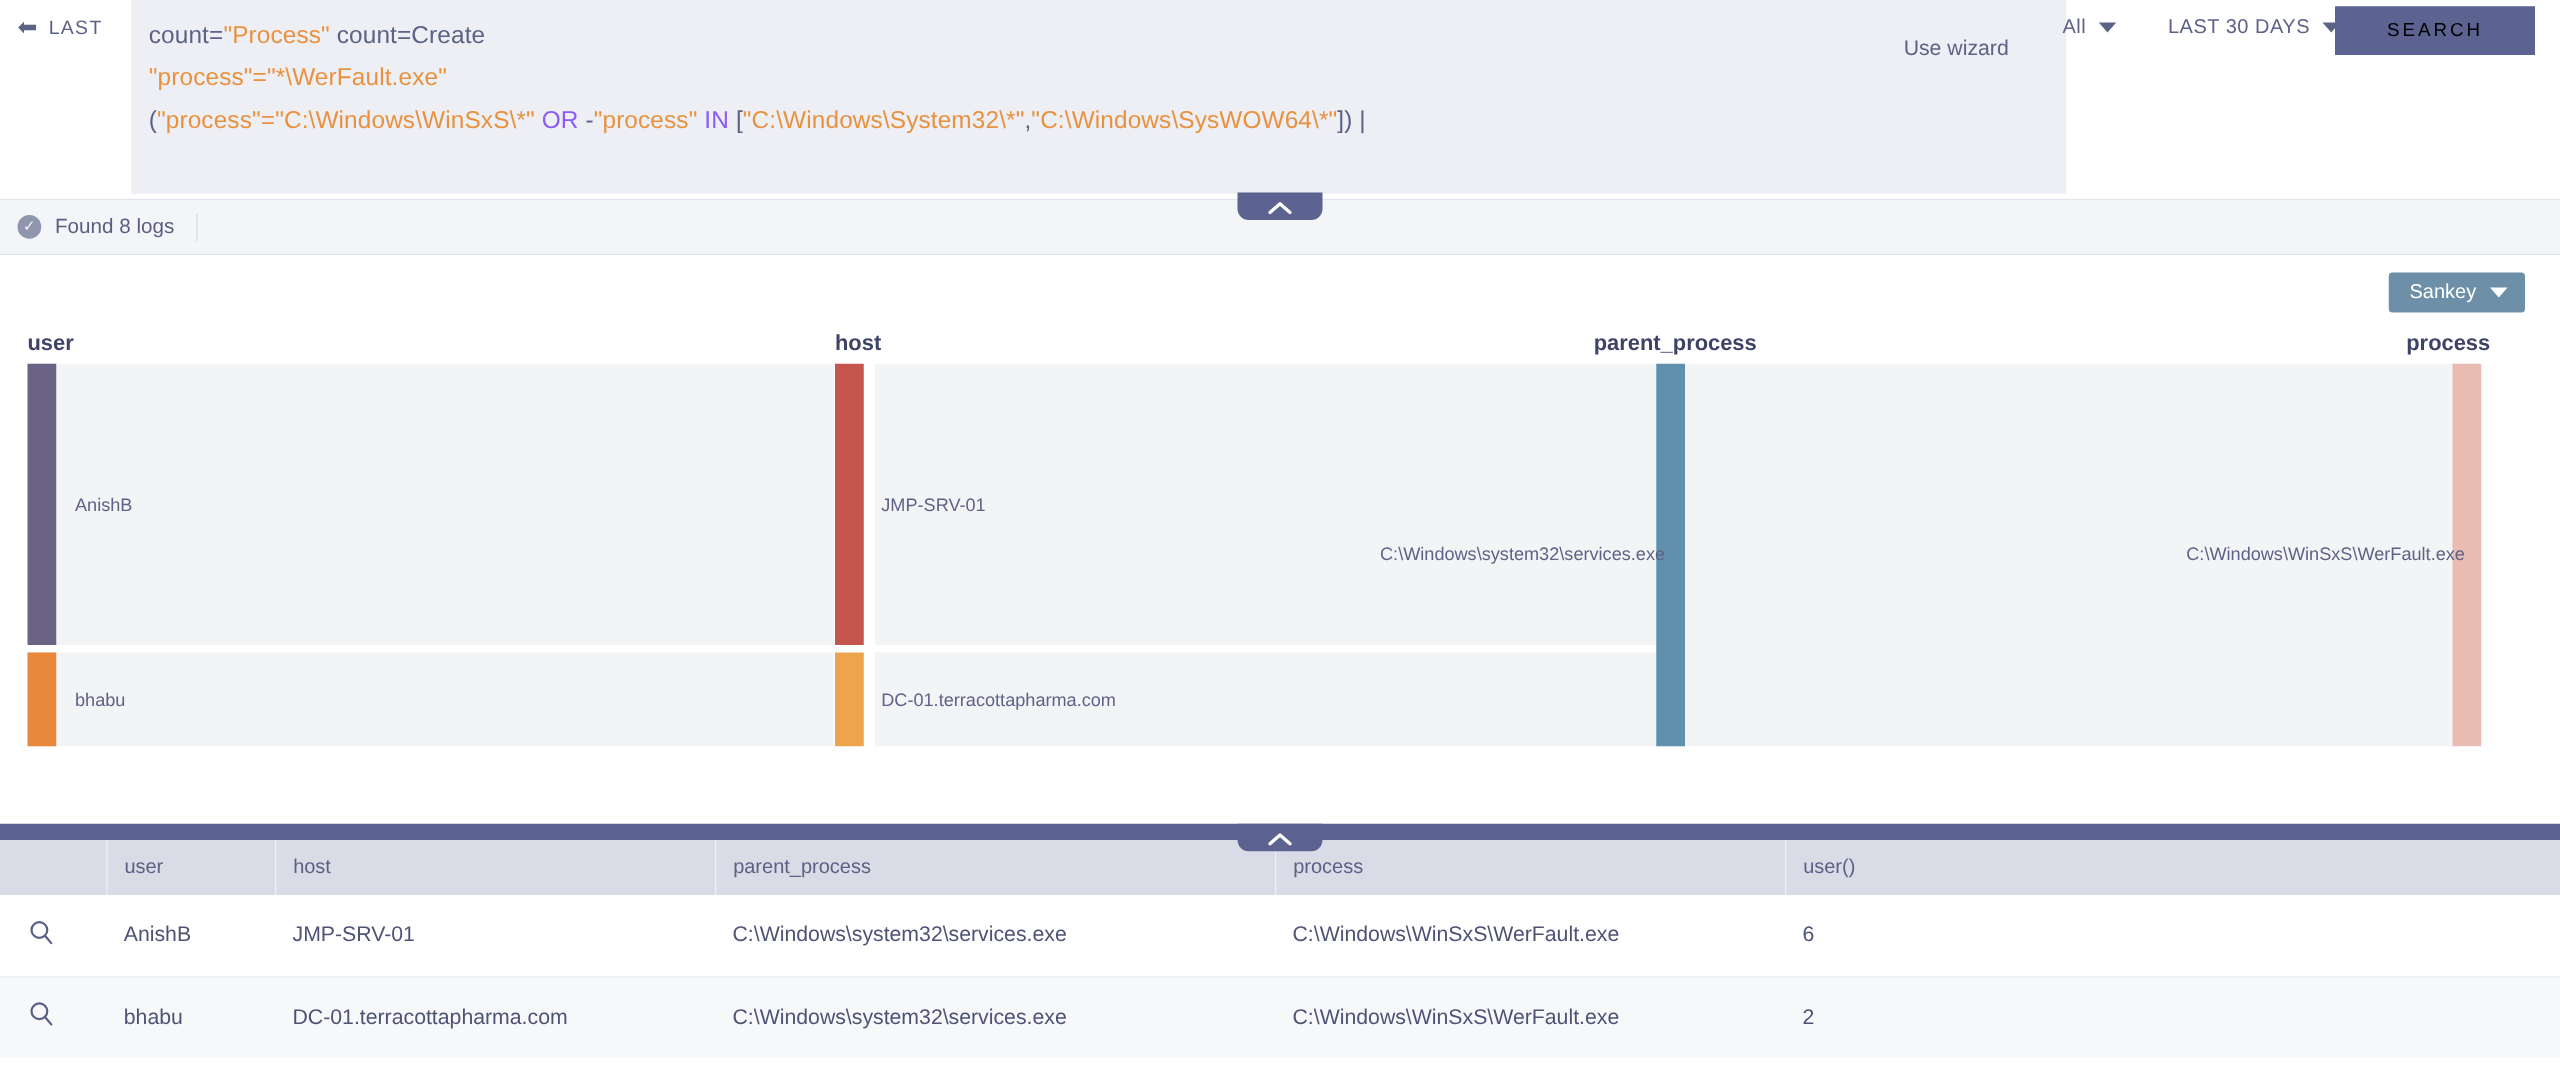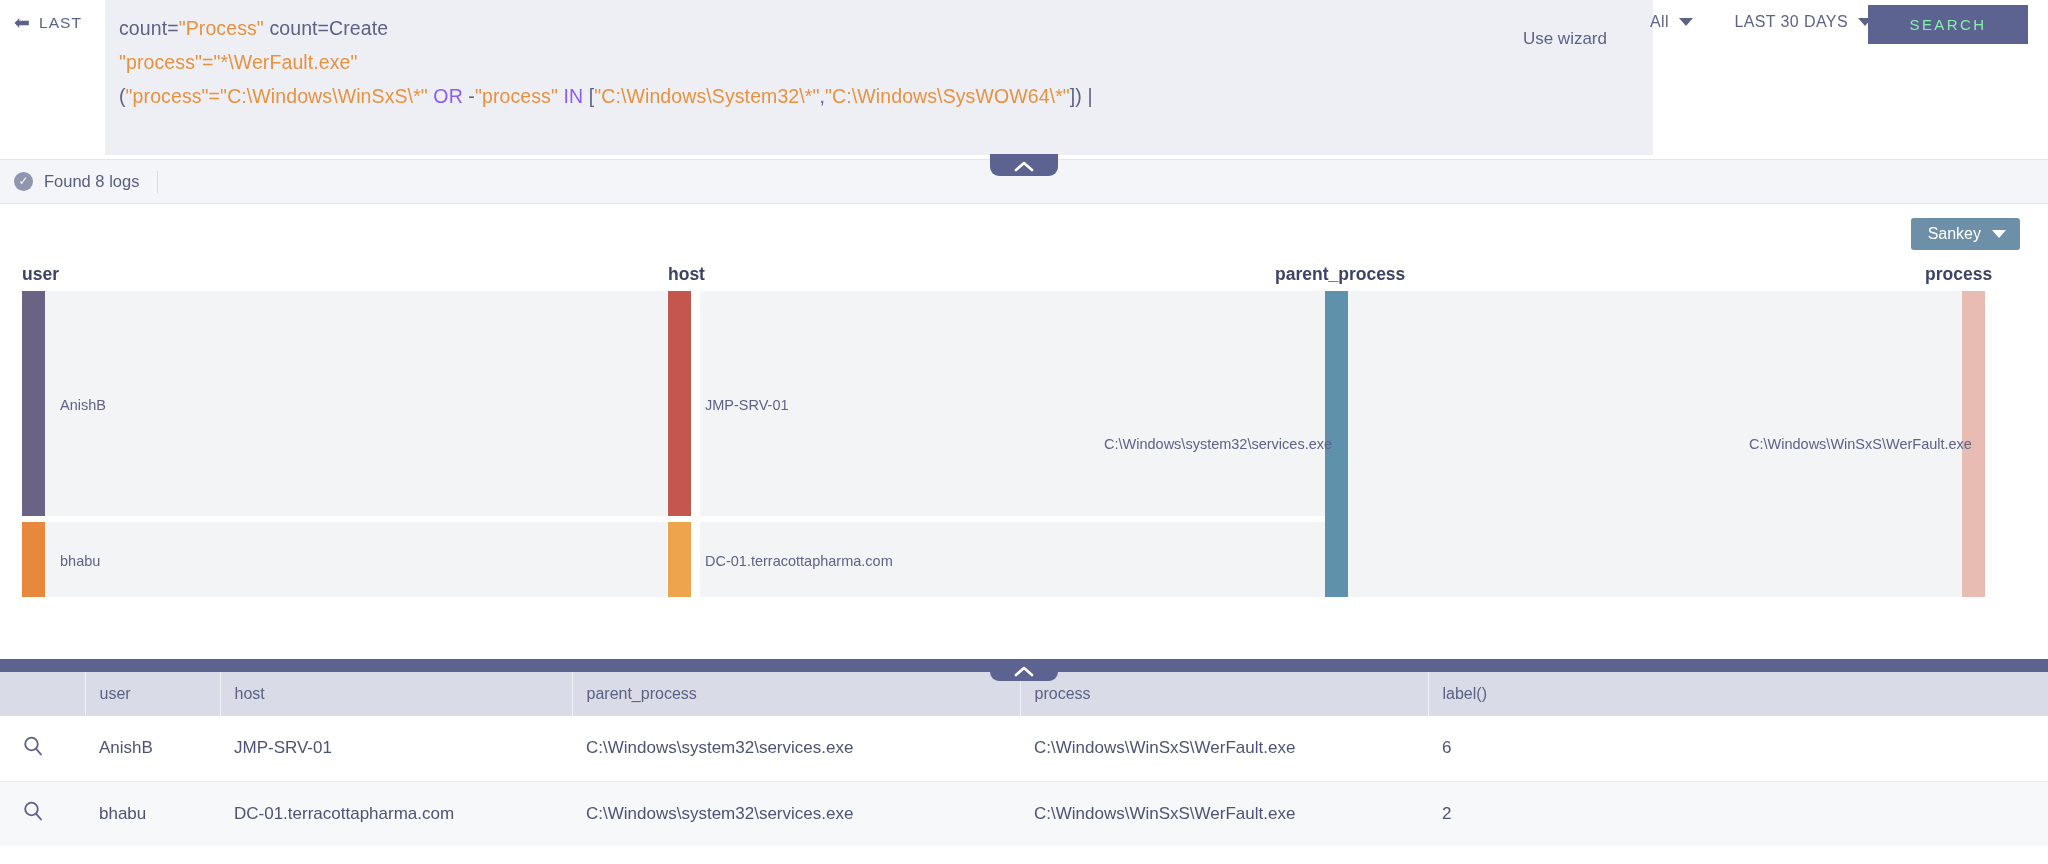--- a/index.html
+++ b/index.html
@@ -63,21 +63,21 @@
   .caret {
     width: 0; height: 0;
     border-left: 7px solid transparent;
     border-right: 7px solid transparent;
     border-top: 8px solid #5d6386;
   }
   .search-btn {
     position: absolute; right: 20px; top: 5px;
     width: 160px; height: 39px;
     background: #5c6391;
-    color: #86efac;
+    color: #000000;
     font-size: 15px; letter-spacing: 2.4px;
     display: flex; align-items: center; justify-content: center;
     cursor: pointer;
     text-align: center;
   }
 
   
   .handle {
     position: absolute;
     left: 50%; transform: translateX(-50%);
@@ -335,21 +335,21 @@
         <col class="col-proc">
         <col class="col-count">
     </colgroup>
     <thead>
       <tr>
         <th></th>
         <th>user</th>
         <th>host</th>
         <th>parent_process</th>
         <th>process</th>
-        <th>label()</th>
+        <th>user()</th>
       </tr>
     </thead>
     <tbody>
       <tr class="row-even">
         <td class="zoom-cell">
           <svg class="magnifier" width="22" height="22" viewBox="0 0 22 22">
             <circle cx="9.5" cy="9" r="6.3" stroke="#5b6184" stroke-width="1.8" fill="none"></circle>
             <line x1="14" y1="13.6" x2="19" y2="19.5" stroke="#5b6184" stroke-width="1.8" stroke-linecap="round"></line>
           </svg>
         </td>

